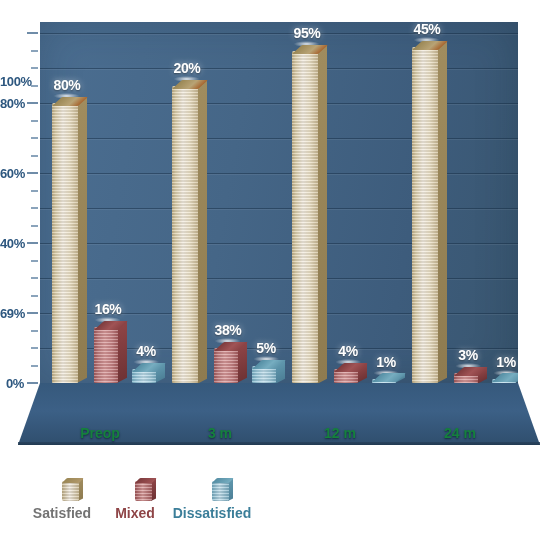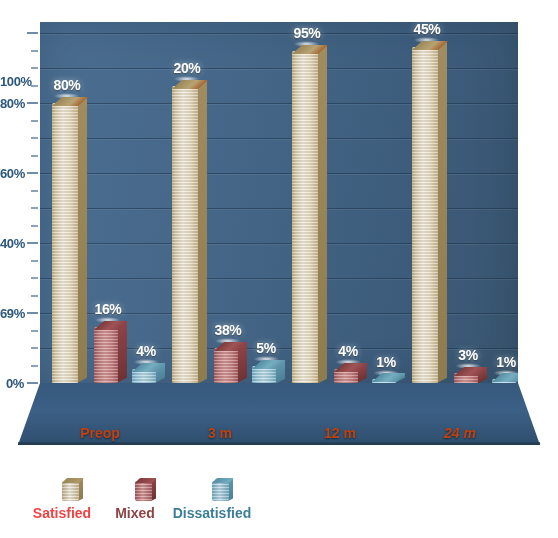--- a/index.html
+++ b/index.html
@@ -99,21 +99,21 @@
   }
   .vlabel::after{
     content:"";position:absolute;left:50%;bottom:-6px;
     width:26px;height:6px;margin-left:-13px;
     background:radial-gradient(ellipse at center,rgba(255,255,255,.85) 0%,rgba(255,255,255,0) 70%);
   }
 
   
   .catlabel{
     position:absolute;transform:translateX(-50%);
-    font-size:14px;font-weight:bold;color:#c2410c;
+    font-size:14px;font-weight:bold;color:#15803d;
     text-shadow:0 1px 2px rgba(12,30,48,.8);
     white-space:nowrap;
   }
 
   
   .xtitle{
     position:absolute;left:203px;top:452px;
     font-size:13px;color:#2d577f;white-space:nowrap;
   }
   .xtitle .arrow{font-size:11px;}
@@ -279,33 +279,33 @@
       <div class="vlabel" style="left: 386px; top: 353.5px;">1%</div>
       <div class="vlabel" style="left: 427px; top: 21px;">45%</div>
       <div class="vlabel" style="left: 468px; top: 346.5px;">3%</div>
       <div class="vlabel" style="left: 506px; top: 353.5px;">1%</div>
     </div>
 
   <div id="catlabels">
       <div class="catlabel" style="left: 100px; top: 425px;">Preop</div>
       <div class="catlabel" style="left: 220px; top: 425px;">3 m</div>
       <div class="catlabel" style="left: 340px; top: 425px;">12 m</div>
-      <div class="catlabel" style="left: 460px; top: 425px; font-style: italic;">24 m</div>
+      <div class="catlabel" style="left: 460px; top: 425px;">24 m</div>
     </div>
 
 
   <div class="legend" id="legend">
       <div class="legend-item" style="left: 22px; top: 0px;">
         <div class="swatch">
           <div class="s-side" style="background:linear-gradient(180deg,#a08c5e,#8e7b50)"></div>
           <div class="s-face" style="background:linear-gradient(90deg,#c3b188,#f3ece0 45%,#cdbb95)"></div>
           <div class="s-str"></div>
           <div class="s-top" style="background:linear-gradient(90deg,#9a8755,#b1986a)"></div>
         </div>
-        <div class="legend-label" style="color:#ef4444">Satisfied</div>
+        <div class="legend-label" style="color:#737373">Satisfied</div>
       </div>
       <div class="legend-item" style="left: 95px; top: 0px;">
         <div class="swatch">
           <div class="s-side" style="background:linear-gradient(180deg,#8e4446,#6f3335)"></div>
           <div class="s-face" style="background:linear-gradient(90deg,#a65a5c,#d99a9a 45%,#a85e60)"></div>
           <div class="s-str"></div>
           <div class="s-top" style="background:linear-gradient(90deg,#7d3b3d,#a05355)"></div>
         </div>
         <div class="legend-label" style="color:#8e4446">Mixed</div>
       </div>

